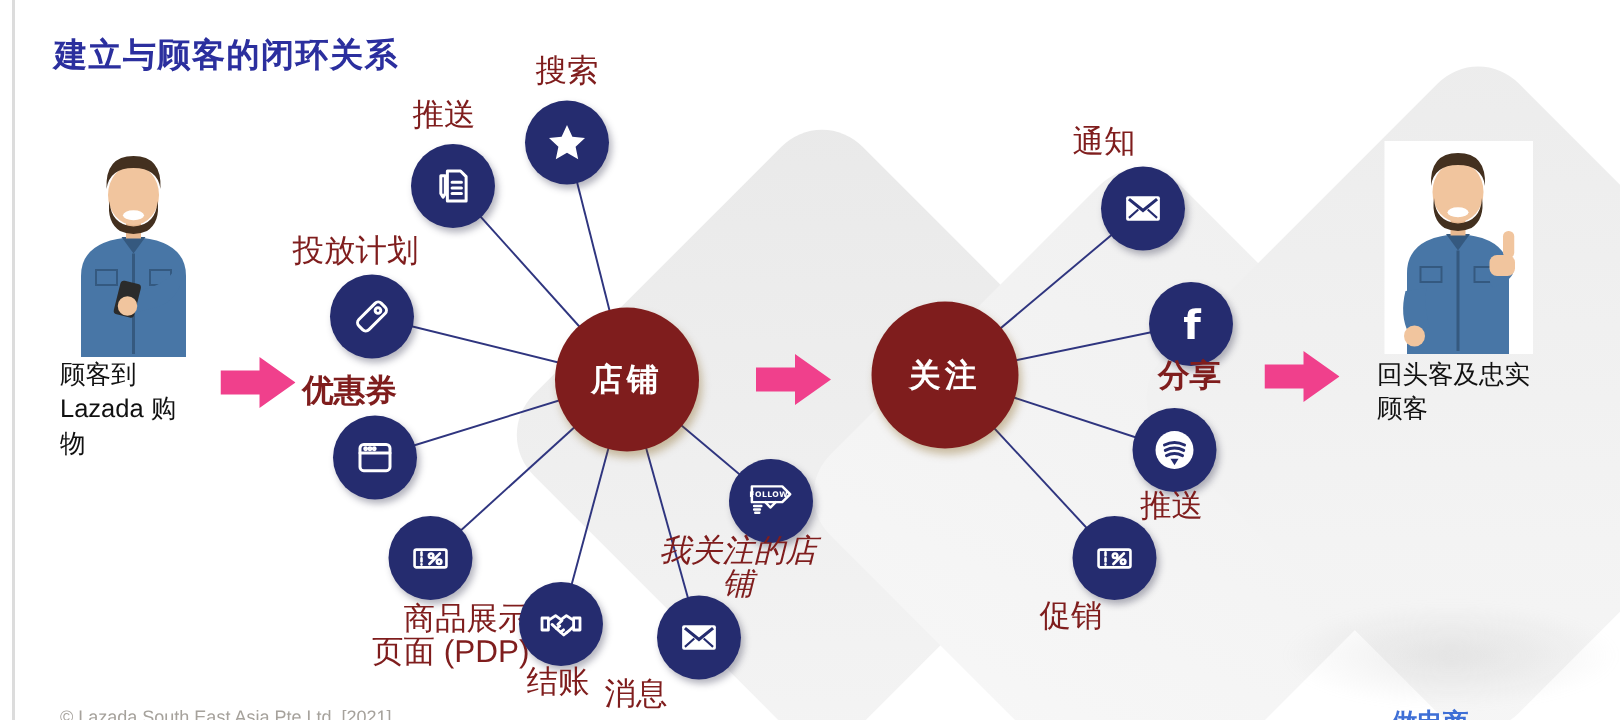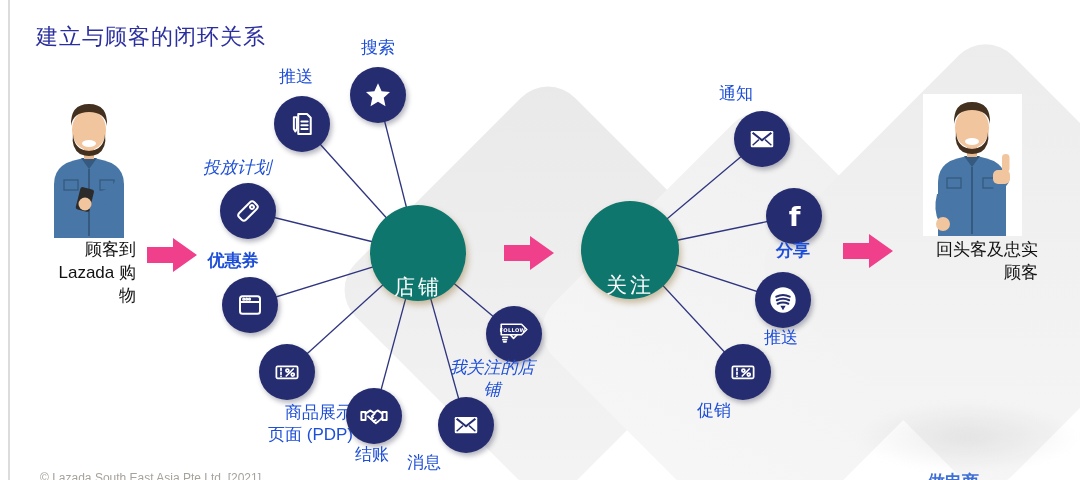--- a/index.html
+++ b/index.html
@@ -8,39 +8,40 @@
     font-family:"Liberation Sans","DejaVu Sans",sans-serif;color:#1c1c1c;
   }
   .edge-line{position:absolute;left:8px;top:0;width:2px;height:480px;background:#dcdcdc;z-index:0;}
   .diamond{position:absolute;border-radius:38px;transform:rotate(45deg);z-index:0;}
   .d1{left:393px;top:135px;width:310px;height:310px;background:linear-gradient(135deg,#e9e9e9,#f4f4f4);}
   .d2{left:595px;top:165px;width:330px;height:330px;background:linear-gradient(160deg,#f0f0f0,#f7f7f7);}
   .d3{left:818px;top:98px;width:335px;height:335px;background:linear-gradient(135deg,#ececec,#f6f6f6);}
   .smudge{position:absolute;left:855px;top:402px;width:225px;height:70px;z-index:1;
     background:radial-gradient(ellipse at center,rgba(190,190,190,.30),rgba(255,255,255,0) 70%);filter:blur(3px);}
   .lines{position:absolute;left:0;top:0;z-index:2;}
-  .title{position:absolute;left:36px;top:22px;font-size:22px;font-weight:normal;color:#2B2F9E;z-index:3;letter-spacing:1px;}
+  .title{position:absolute;left:36px;top:22px;font-size:22px;font-weight:bold;color:#2B2F9E;z-index:3;letter-spacing:1px;}
   .node,.hub,.arrow,.person,.plabel{position:absolute;z-index:3;}
   .circle{
     width:56px;height:56px;border-radius:50%;background:#252C6F;
     display:flex;align-items:center;justify-content:center;
     box-shadow:2px 3px 5px rgba(40,40,70,.35);
   }
   .hub{
-    border-radius:50%;background:#0f766e;display:flex;align-items:flex-end;justify-content:center;
+    border-radius:50%;background:#7f1d1d;display:flex;align-items:center;justify-content:center;
     box-shadow:2px 4px 6px rgba(120,80,0,.35);
+    font-weight:bold;
   }
   .hub-shop{left:370px;top:205px;width:96px;height:96px;}
   .hub-follow{left:581px;top:201px;width:98px;height:98px;}
   .hub-label{color:#fff;font-size:21px;letter-spacing:3px;}
   .nlabel{
-    position:absolute;z-index:3;font-size:17px;line-height:22px;color:#1d4ed8;
+    position:absolute;z-index:3;font-size:21px;line-height:22px;color:#7f1d1d;
     white-space:pre-line;text-align:center;
   }
-  .plabel{font-size:17px;line-height:23px;text-align:right;white-space:pre-line;color:#111;}
+  .plabel{font-size:17px;line-height:23px;text-align:left;white-space:pre-line;color:#111;}
   .whitebox{position:absolute;left:923px;top:94px;width:99px;height:142px;background:#fff;z-index:3;}
   .footer-copy{
     position:absolute;left:40px;top:471px;font-size:12px;color:#a6a29c;z-index:4;white-space:nowrap;
   }
   .watermark{
     position:absolute;left:928px;top:470px;font-size:17px;font-weight:bold;color:#3E6FD6;z-index:4;white-space:nowrap;
   }
   svg{display:block;}
 </style>
 </head>
@@ -134,21 +135,21 @@
   <div class="nlabel" style="left:338px;top:37px;width:80px;">搜索</div>
 
   <div class="node circle" style="left:220px;top:183px;">
     <svg width="30" height="30" viewBox="0 0 24 24" fill="none" stroke="#fff" stroke-width="1.6" stroke-linecap="round" stroke-linejoin="round">
       <g transform="rotate(45 12 12)">
           <rect x="8.2" y="3.5" width="7.6" height="17" rx="2.4"></rect>
           <circle cx="12" cy="7.5" r="1.5"></circle>
         </g>
     </svg>
   </div>
-  <div class="nlabel" style="left:167px;top:157px;width:140px;font-style:italic;">投放计划</div>
+  <div class="nlabel" style="left:167px;top:157px;width:140px;">投放计划</div>
 
   <div class="node circle" style="left:222px;top:277px;">
     <svg width="30" height="30" viewBox="0 0 24 24" fill="none" stroke="#fff" stroke-width="1.6" stroke-linecap="round" stroke-linejoin="round">
       <rect x="4" y="5" width="16" height="14" rx="2"></rect>
         <path d="M4 9.6h16"></path>
       <circle cx="7" cy="7.3" r="0.5" fill="#fff"></circle>
         <circle cx="9.3" cy="7.3" r="0.5" fill="#fff"></circle>
         <circle cx="11.6" cy="7.3" r="0.5" fill="#fff"></circle>
     </svg>
   </div>

